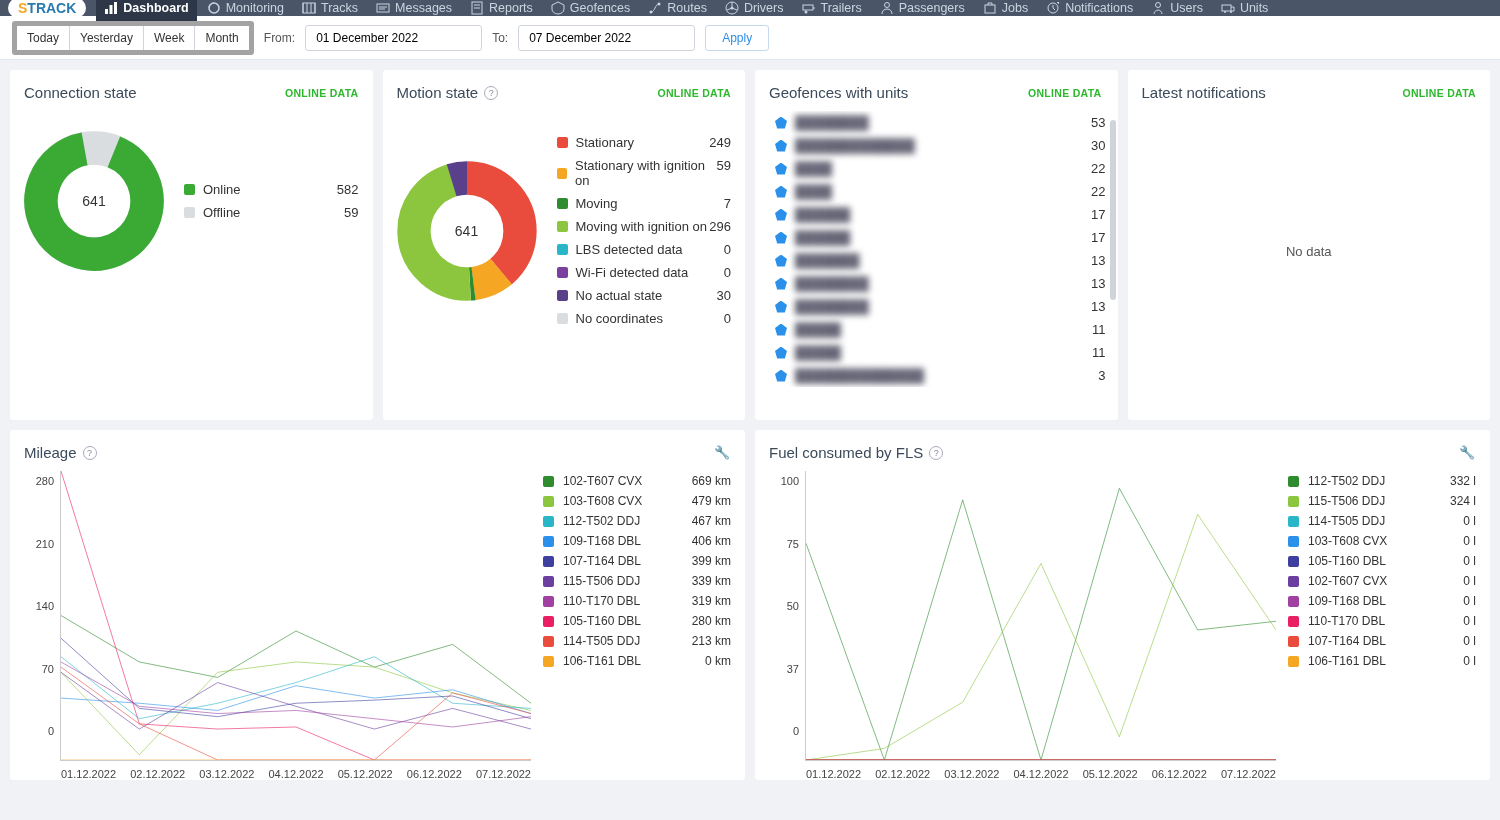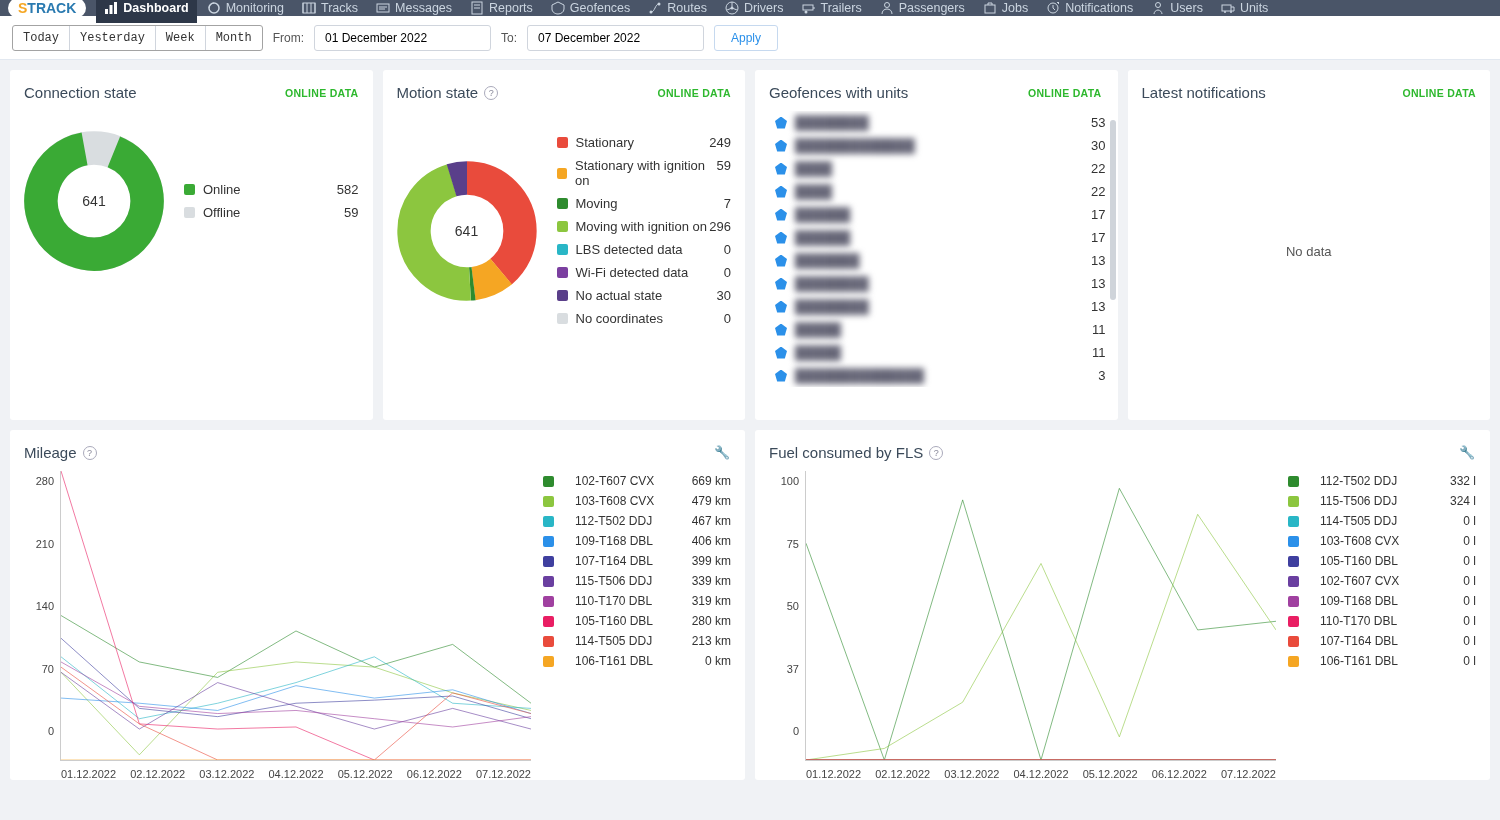--- a/index.html
+++ b/index.html
@@ -4,21 +4,21 @@
 <style>
 * { box-sizing: border-box; margin: 0; padding: 0; }
 body { font-family: Arial, sans-serif; font-size: 13px; background: #f0f2f5; color: #333; width: 1500px; }
 .topnav { background: #4a5568; height: 16px; display: flex; align-items: center; padding: 0 8px; gap: 2px; }
 .logo { background: #fff; border-radius: 10px; padding: 2px 10px; font-weight: bold; color: #2a7ab0; font-size: 14px; margin-right: 8px; }
 .logo .s { color: #f5a623; }
 .nav-item { color: #cbd5e0; display: flex; align-items: center; gap: 5px; padding: 4px 8px; font-size: 12.5px; cursor: pointer; height: 30px; }
 .nav-item.active { background: #2d3748; color: #fff; font-weight: bold; }
 .nav-item svg { width: 14px; height: 14px; }
 .datebar { background: #fff; height: 44px; display: flex; align-items: center; padding: 0 12px; gap: 10px; border-bottom: 1px solid #e2e8f0; }
-.presets { display: flex; border: 1px solid #a3a3a3; border-radius: 3px; overflow: hidden; font-family: Liberation Mono, monospace; }
+.presets { display: flex; border: 5px solid #a3a3a3; border-radius: 3px; overflow: hidden; }
 .preset { padding: 5px 10px; font-size: 12px; cursor: pointer; border-right: 1px solid #d0d5dd; }
 .preset:last-child { border-right: none; }
 .date-input { border: 1px solid #d0d5dd; border-radius: 3px; padding: 5px 10px; font-size: 12px; min-width: 160px; }
 .label { font-size: 12px; color: #555; }
 .apply-btn { border: 1px solid #c6d9ef; color: #2b90e9; background: #fff; padding: 5px 16px; border-radius: 3px; font-size: 12px; cursor: pointer; }
 .grid { display: grid; grid-template-columns: repeat(4, 1fr); gap: 10px; padding: 10px; }
 .card { background: #fff; border-radius: 3px; padding: 14px; min-height: 350px; position: relative; }
 .card.wide { grid-column: span 2; }
 .card-header { display: flex; justify-content: space-between; align-items: center; margin-bottom: 10px; }
 .card-title { font-size: 15px; color: #3b4a5a; display: flex; align-items: center; gap: 6px; }
@@ -37,21 +37,21 @@
 .geo-icon { width: 12px; height: 12px; background: #2b90e9; clip-path: polygon(50% 0,100% 38%,82% 100%,18% 100%,0 38%); }
 .blur { filter: blur(3px); color: #667; }
 .nodata { display: flex; align-items: center; justify-content: center; height: 280px; color: #555; font-size: 13px; }
 .chart-area { position: relative; height: 290px; display: flex; }
 .yaxis { display: flex; flex-direction: column; justify-content: space-between; width: 36px; text-align: right; font-size: 11px; color: #444; padding: 4px 6px 24px 0; gap: 41px; }
 .plot { flex: 1; position: relative; border-left: 1px solid #ccc; border-bottom: 1px solid #ccc; }
 .xaxis { position: absolute; bottom: -20px; left: 0; right: 0; display: flex; justify-content: space-between; font-size: 11px; color: #444; margin-top: 7px; }
 .plot svg { position: absolute; top: 0; left: 0; width: 100%; height: 100%; }
 .chart-legend { width: 200px; padding-left: 12px; }
 .clegend-row { display: flex; align-items: center; justify-content: space-between; font-size: 12px; padding: 3px 0; }
-.clegend-left { display: flex; align-items: center; gap: 21px; }
+.clegend-left { display: flex; align-items: center; gap: 9px; }
 .wrench { color: #888; font-size: 13px; }
 .scrollthumb { position:absolute; right:2px; top:4px; width:6px; height:180px; background:#cfd4da; border-radius:3px;}
 </style>
 </head>
 <body>
 
 <div class="topnav">
   <div class="logo"><span class="s">S</span><span>TRACK</span></div>
   <div id="nav-slot" style="display: contents;"><div class="nav-item active">
         <svg viewBox="0 0 14 14" fill="currentColor">

